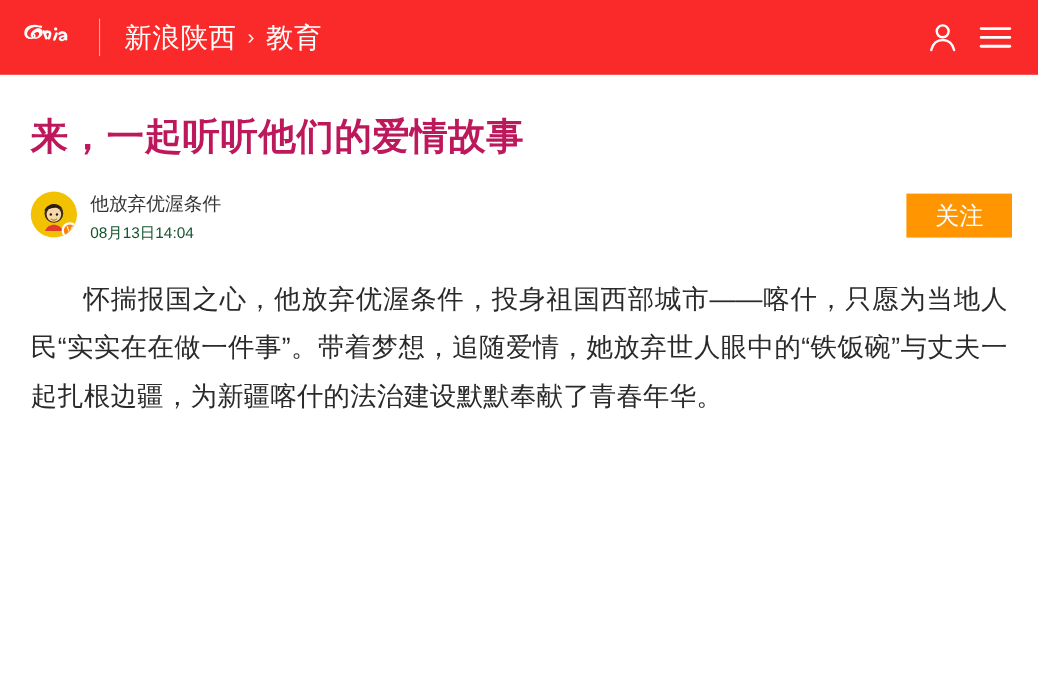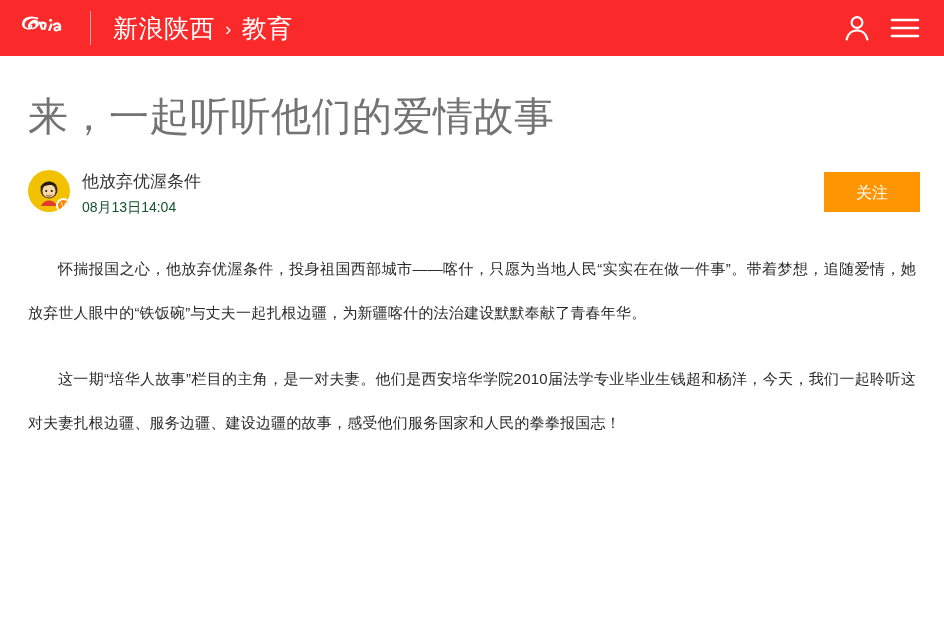--- a/index.html
+++ b/index.html
@@ -10,21 +10,21 @@
   }
   body {
     width: 944px;
     height: 635px;
     font-family: "Liberation Sans", sans-serif;
     overflow: hidden;
   }
 
   
   .topbar {
-    height: 56px;
+    height: 68px;
     background: #fa2a2a;
     display: flex;
     align-items: center;
     padding: 0 18px 0 22px;
     color: #ffffff;
   }
   .logo {
     width: 54px;
     height: 40px;
     display: flex;
@@ -62,23 +62,23 @@
     align-items: center;
     justify-content: center;
     margin-left: 6px;
   }
 
   
   .article {
     padding: 0 24px;
   }
   .headline {
-    font-size: 40px;
-    font-weight: normal;
-    color: #737373;
+    font-size: 34px;
+    font-weight: bold;
+    color: #be185d;
     margin: 34px 0 0 4px;
     letter-spacing: 0.5px;
     line-height: 1.3;
   }
 
   .byline {
     display: flex;
     align-items: flex-start;
     margin: 28px 0 0 4px;
   }
@@ -127,36 +127,36 @@
     display: flex;
     align-items: flex-start;
   }
   .meta .time { }
 
   .byline-spacer { flex: 1 1 auto; }
   .follow-btn {
     flex: 0 0 auto;
     background: #ff9500;
     color: #ffffff;
-    font-size: 16px;
+    font-size: 22px;
     border: none;
     width: 96px;
     height: 40px;
     line-height: 40px;
     text-align: center;
     cursor: pointer;
     font-family: "Liberation Sans", sans-serif;
     margin-top: 2px;
   }
 
   .body-text {
     margin: 30px 4px 0 4px;
   }
   .body-text p {
-    font-size: 15px;
+    font-size: 24px;
     line-height: 44px;
     color: #2a2a2a;
     margin: 0 0 22px 0;
     text-indent: 2em;
     text-align: justify;
     letter-spacing: 0.2px;
   }
 </style>
 </head>
 <body>
@@ -230,15 +230,14 @@
       </div>
     </div>
 
     <div class="byline-spacer"></div>
 
     <button class="follow-btn">关注</button>
   </div>
 
   <div class="body-text">
     <p>怀揣报国之心，他放弃优渥条件，投身祖国西部城市——喀什，只愿为当地人民“实实在在做一件事”。带着梦想，追随爱情，她放弃世人眼中的“铁饭碗”与丈夫一起扎根边疆，为新疆喀什的法治建设默默奉献了青春年华。</p>
-    <p>这一期“培华人故事”栏目的主角，是一对夫妻。他们是西安培华学院2010届法学专业毕业生钱超和杨洋，今天，我们一起聆听这对夫妻扎根边疆、服务边疆、建设边疆的故事，感受他们服务国家和人民的拳拳报国志！</p>
   </div>
 </div>
 
 </body></html>

